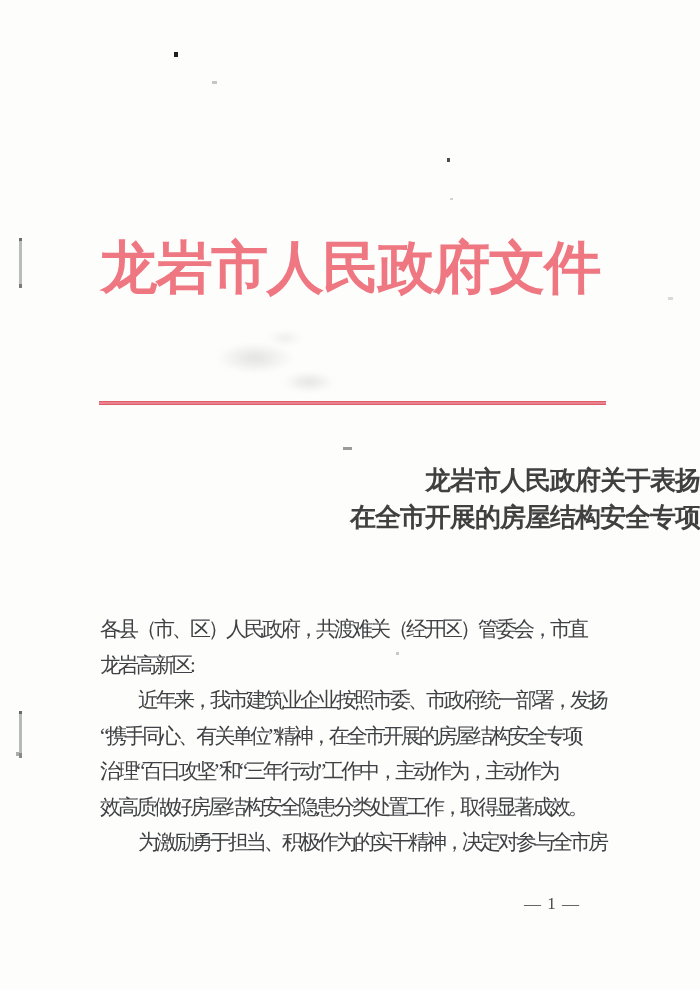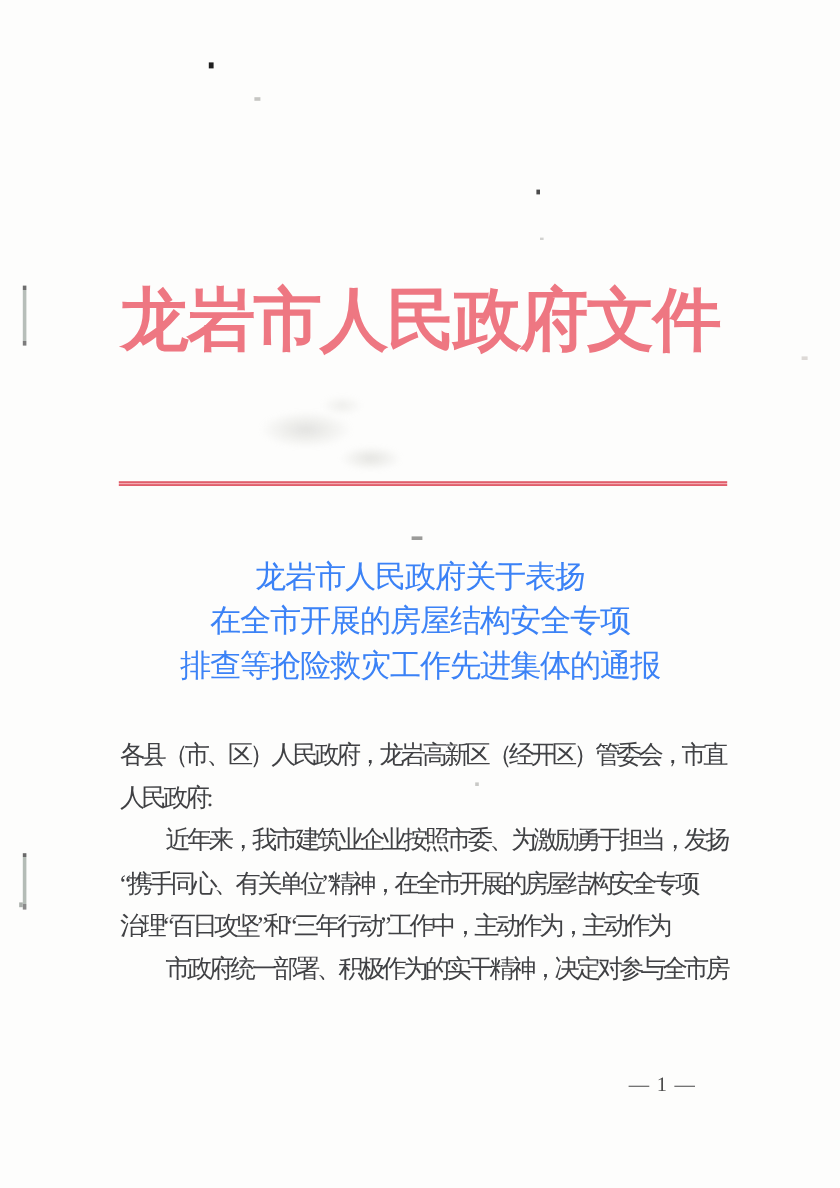--- a/index.html
+++ b/index.html
@@ -34,24 +34,24 @@
     width: 507px;
     height: 4px;
     background: linear-gradient(to bottom, #e05e6b 0%, #e05e6b 28%, #f6b3ba 50%, #e05e6b 72%, #e05e6b 100%);
   }
 
   
   .doc-title {
     position: absolute;
     left: 0; right: 0;
     top: 462px;
-    text-align: center;
-    color: #3b82f6;
+    text-align: right;
+    color: #404040;
     font-size: 26px;
-    font-weight: normal;
+    font-weight: bold;
     letter-spacing: -1px;
   }
   .doc-title .t-line { height: 37px; line-height: 37px; white-space: nowrap; }
 
   
   .doc-body {
     position: absolute;
     left: 100px;
     top: 612px;
     width: 560px;
@@ -123,27 +123,27 @@
   <div class="artifact speck-4"></div>
   <div class="artifact smudge"></div>
   <div class="artifact dash-mark"></div>
 
   <div class="letterhead">龙岩市人民政府文件</div>
   <div class="red-rule"></div>
 
   <div class="doc-title">
     <div class="t-line">龙岩市人民政府关于表扬</div>
     <div class="t-line">在全市开展的房屋结构安全专项</div>
-    <div class="t-line">排查等抢险救灾工作先进集体的通报</div>
   </div>
 
   <div class="doc-body">
-    <p class="line">各县（市、区）人民政府，龙岩高新区（经开区）管委会，市直</p>
-    <p class="line">人民政府:</p>
-    <p class="line indent">近年来，我市建筑业企业按照市委、为激励勇于担当，发扬</p>
+    <p class="line">各县（市、区）人民政府，共渡难关（经开区）管委会，市直</p>
+    <p class="line">龙岩高新区:</p>
+    <p class="line indent">近年来，我市建筑业企业按照市委、市政府统一部署，发扬</p>
     <p class="line">“携手同心、有关单位”精神，在全市开展的房屋结构安全专项</p>
     <p class="line">治理“百日攻坚”和“三年行动”工作中，主动作为，主动作为</p>
-    <p class="line indent">市政府统一部署、积极作为的实干精神，决定对参与全市房</p>
+    <p class="line">效高质做好房屋结构安全隐患分类处置工作，取得显著成效。</p>
+    <p class="line indent">为激励勇于担当、积极作为的实干精神，决定对参与全市房</p>
   </div>
 
   <div class="page-number">— 1 —</div>
 
 </div>
 
 </body></html>

